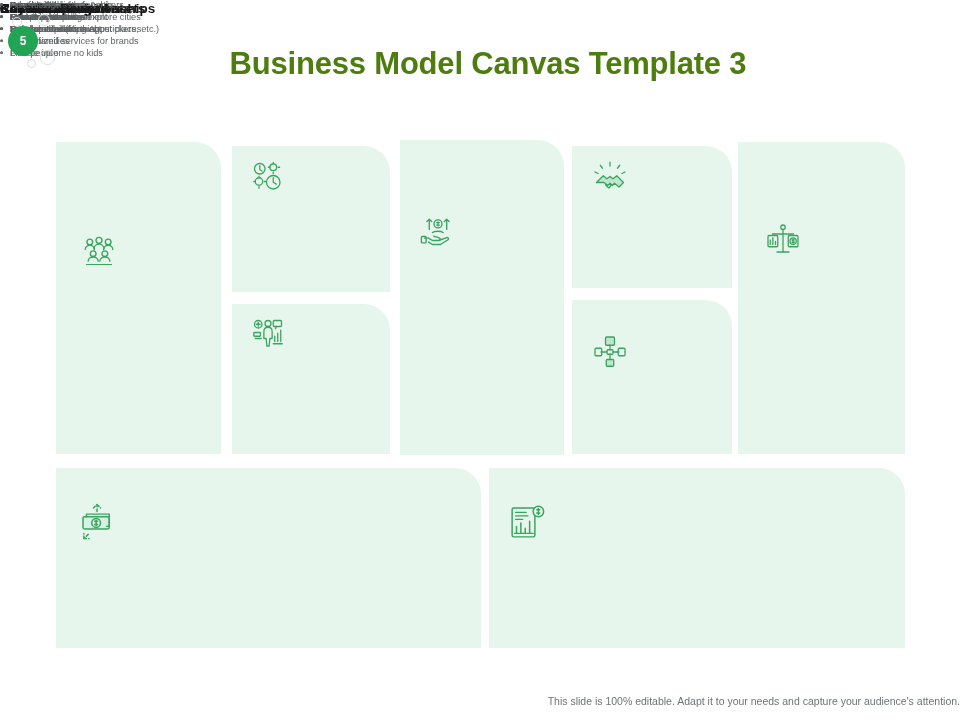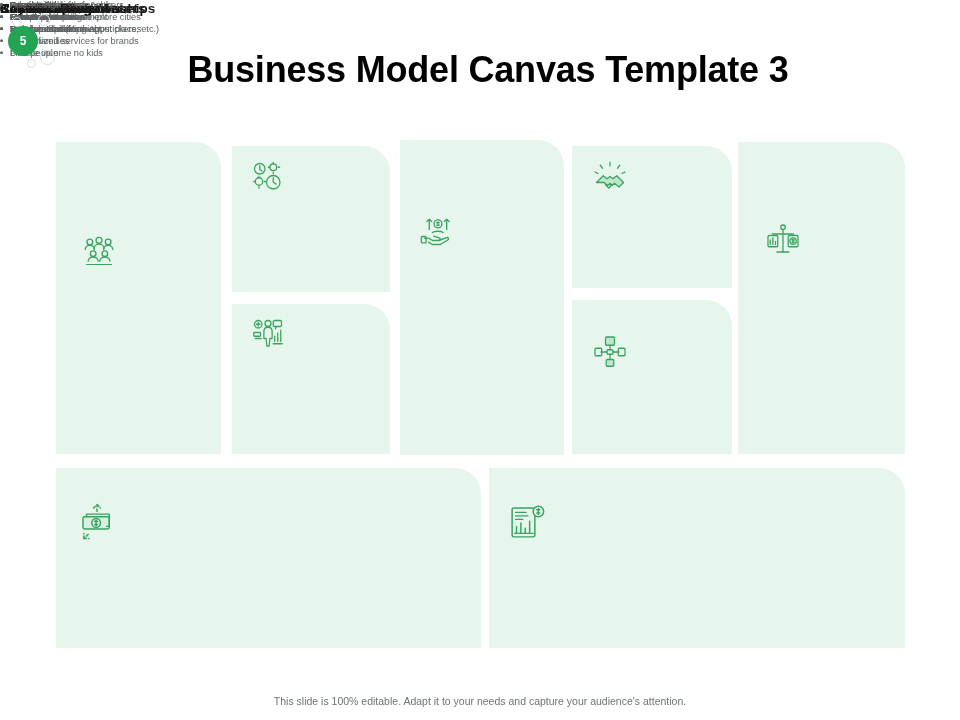--- a/index.html
+++ b/index.html
@@ -43,23 +43,23 @@
   #deco-ring-3 { left: 40px; top: 50px;  width: 13px; height: 13px; }
   #deco-ring-4 { left: 27px; top: 59px;  width: 7px;  height: 7px; }
 
   
   #page-title {
     position: absolute;
     left: 16px;
     right: 0;
     top: 25px;
     text-align: center;
-    font-size: 36px;
+    font-size: 31px;
     font-weight: bold;
-    color: #000000;
+    color: #4d7c0f;
     letter-spacing: -0.2px;
   }
 
   
   .panel {
     position: absolute;
     background: #e6f6ec;
     box-sizing: border-box;
   }
   .panel.round-tr { border-top-right-radius: 26px; }
@@ -112,21 +112,21 @@
   #panel-customer-segments   { left: 738px; top: 142px; width: 167px; height: 312px; }
   #panel-cost-structure      { left: 56px;  top: 468px; width: 425px; height: 180px; }
   #panel-revenue-streams     { left: 489px; top: 468px; width: 416px; height: 180px; }
 
   
   #footer-note {
     position: absolute;
     left: 0;
     right: 0;
     top: 695px;
-    text-align: center;
+    text-align: right;
     font-size: 10.5px;
     color: #6e7476;
   }
 </style>
 </head>
 <body>
 
 <div class="deco-ring" id="deco-ring-1"></div>
 <div class="deco-ring" id="deco-ring-2"></div>
 <div class="deco-ring" id="deco-ring-3"></div>

